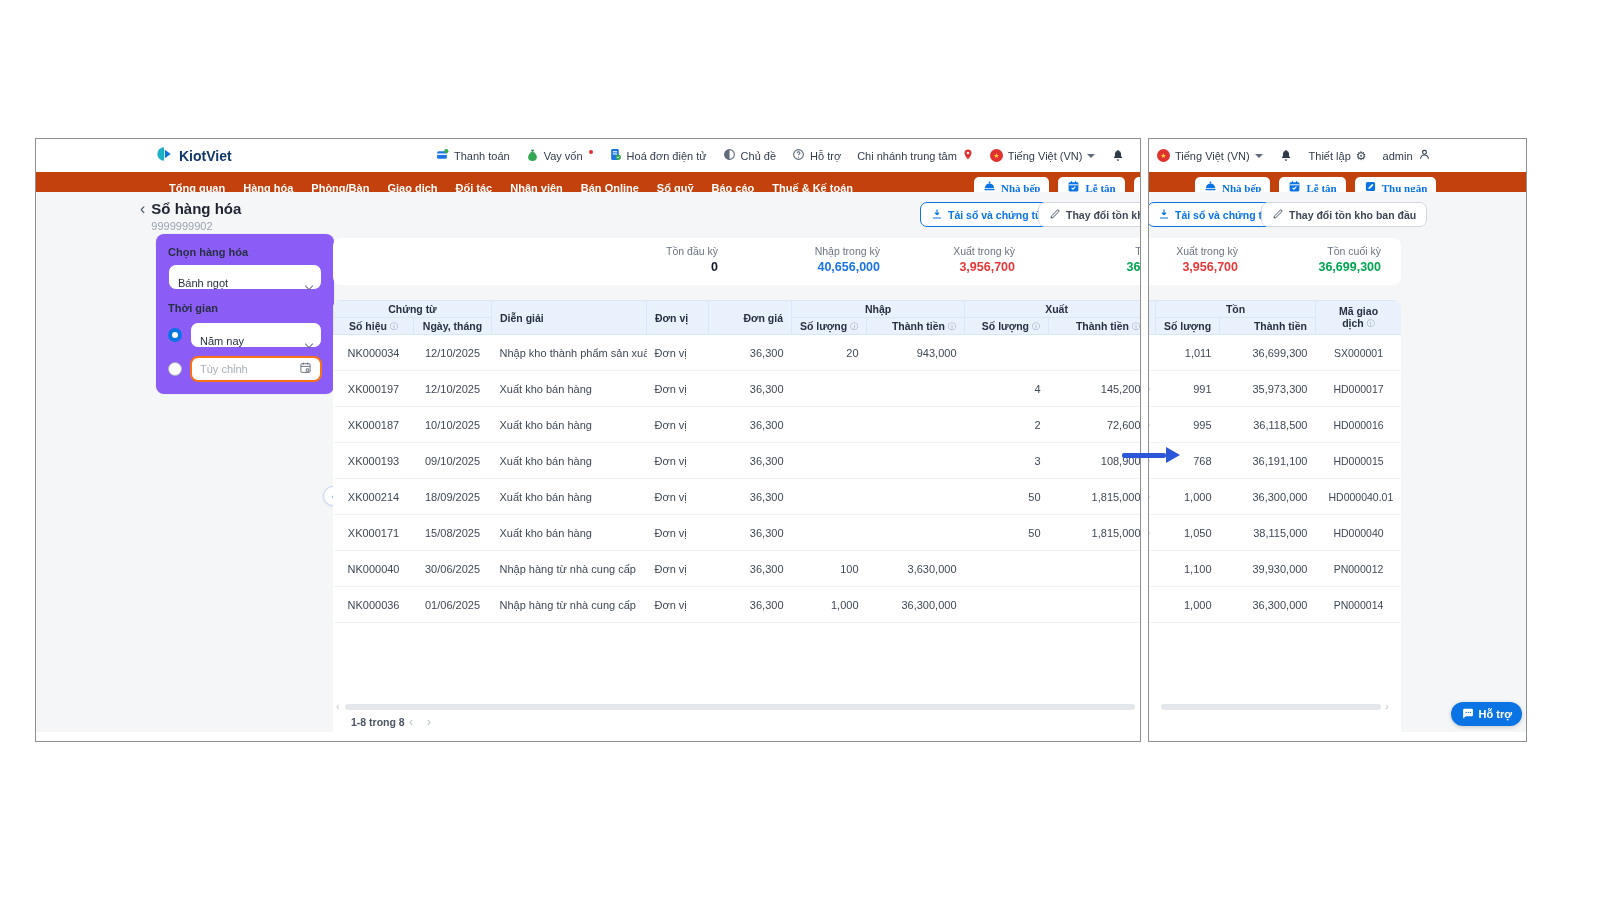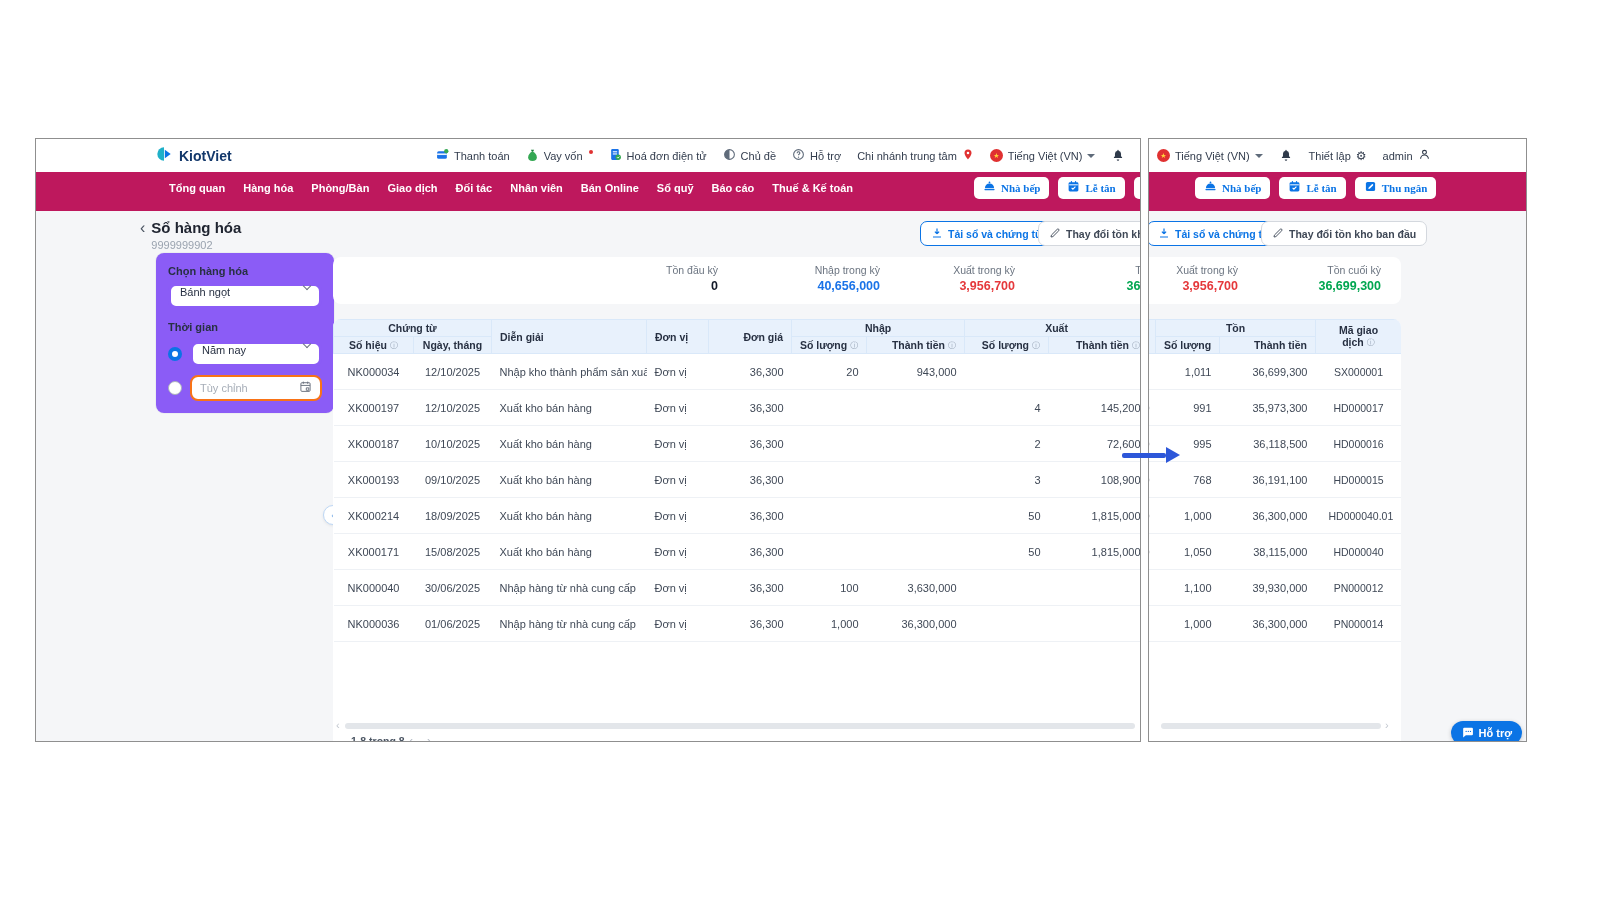--- a/index.html
+++ b/index.html
@@ -17,38 +17,38 @@
   .tb-items { position:absolute; top:0; height:33px; display:flex; align-items:center; gap:16px; white-space:nowrap; }
   .tb-items.l { left:400px; }
   .tb-items.r { left:8px; }
   .tb-item { display:flex; align-items:center; gap:5px; font-size:11px; color:#323c4d; cursor:pointer; }
   .supdot { width:4px; height:4px; background:#e03131; border-radius:50%; display:inline-block; margin-left:1px; margin-bottom:8px; }
   .flag { width:13px; height:13px; border-radius:50%; background:#e03131; color:#ffd43b; font-size:7px; display:inline-flex; align-items:center; justify-content:center; }
   .caret { width:0; height:0; border-left:4px solid transparent; border-right:4px solid transparent; border-top:4px solid #5f6b7a; display:inline-block; }
   .gear { font-size:12px; color:#323c4d; }
 
   
-  .navbar { position:relative; height:39px; background:#be185d; }
+  .navbar { position:relative; height:20px; background:#c2410c; }
   .nav-items { position:absolute; left:124px; top:0; height:31px; display:flex; align-items:center; }
   .nav-item { color:#fff; font-size:11px; font-weight:bold; padding:0 9px; height:31px; display:flex; align-items:center; cursor:pointer; white-space:nowrap; }
   .nav-quick { position:absolute; top:0; height:31px; display:flex; align-items:center; gap:9px; }
   .nav-quick.l { left:938px; } .nav-quick.r { left:46px; }
   .qbtn { display:flex; align-items:center; gap:5px; height:22px; padding:0 9px; background:#fff; border:none; border-radius:5px; color:#0b74e5; font-weight:bold; font-size:11px; font-family:Liberation Serif, serif; cursor:pointer; white-space:nowrap; }
 
   
   .content { position:relative; height:540px; background:#f5f6f8; overflow:hidden; }
 
   
   .sb-head { position:absolute; left:104px; top:8px; display:flex; align-items:flex-start; gap:6px; }
   .back-chev { font-size:16px; color:#4b5563; line-height:18px; cursor:pointer; }
   .sb-title { font-size:15px; font-weight:bold; color:#1f2430; line-height:18px; }
   .sb-sub { font-size:11px; color:#9aa3af; margin-top:2px; }
   .sb-card { position:absolute; left:120px; top:42px; width:178px; background:#8b5cf6; border-radius:8px; box-shadow:0 0 0 1px #eceef1; padding:12px; }
   .sb-label { font-size:11px; font-weight:bold; color:#273042; }
-  .sel { display:flex; align-items:flex-start; justify-content:space-between; height:26px; border:3px solid #8b5cf6; border-radius:8px; background:#fff; padding:0 9px; font-size:11px; color:#273042; margin-top:6px; cursor:pointer; }
+  .sel { display:flex; align-items:flex-end; justify-content:space-between; height:26px; border:1px solid #8b5cf6; border-radius:8px; background:#fff; padding:0 9px; font-size:11px; color:#273042; margin-top:6px; cursor:pointer; }
   .sel-chev { width:6px; height:6px; border-right:1.5px solid #6b7280; border-bottom:1.5px solid #6b7280; transform:rotate(45deg); margin-top:-3px; }
   .radio-row { display:flex; align-items:center; gap:8px; margin-top:8px; }
   .radio { width:14px; height:14px; border-radius:50%; flex:0 0 auto; cursor:pointer; }
   .radio.on { border:4.5px solid #0b74e5; background:#fff; }
   .radio.off { border:1.5px solid #aab1bb; background:#fff; }
   .radio-row .sel { flex:1; margin-top:0; }
   .tinput { flex:1; display:flex; align-items:center; justify-content:space-between; height:26px; border:2px solid #f97316; border-radius:8px; background:#fff; padding:0 8px; }
   .tinput input { border:none; outline:none; width:80px; font-size:11px; font-family:inherit; color:#273042; }
   .tinput input::placeholder { color:#a7aeb8; }
   .collapse-btn { position:absolute; left:287px; top:294px; width:20px; height:20px; border-radius:50%; background:#fff; border:1px solid #bdd7f5; color:#7fb0e8; font-size:11px; display:flex; align-items:center; justify-content:center; cursor:pointer; box-shadow:0 1px 3px rgba(0,0,0,.08); }

